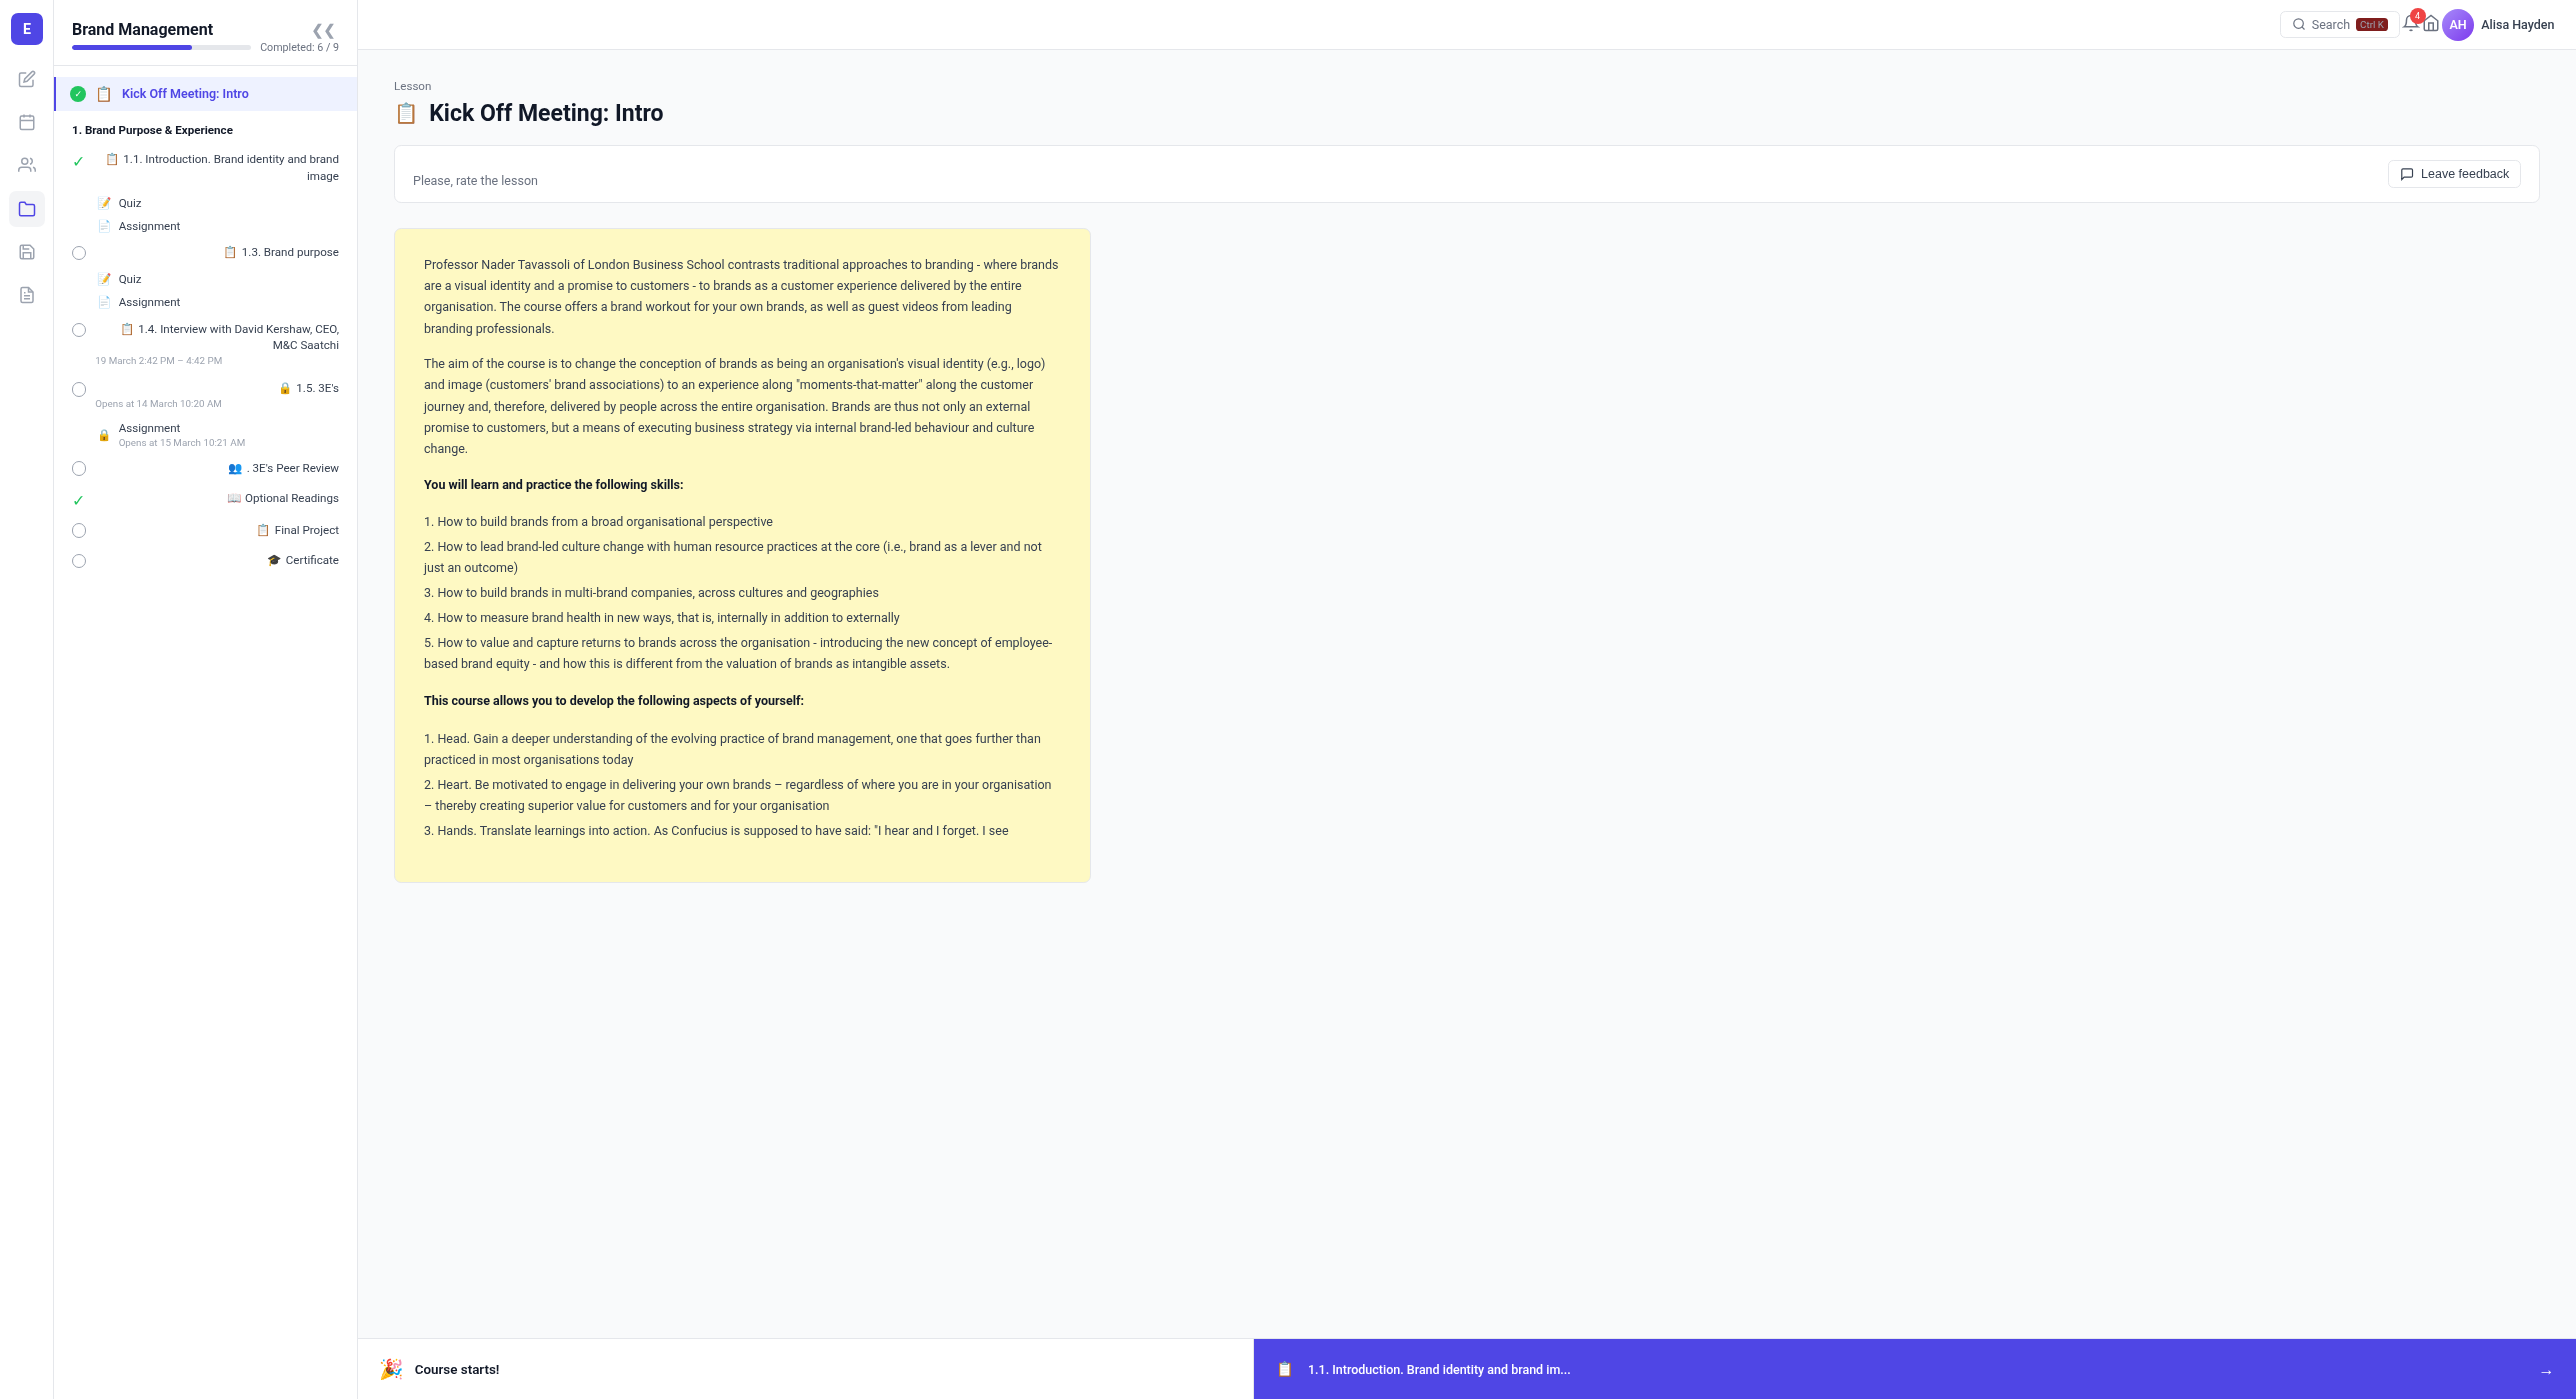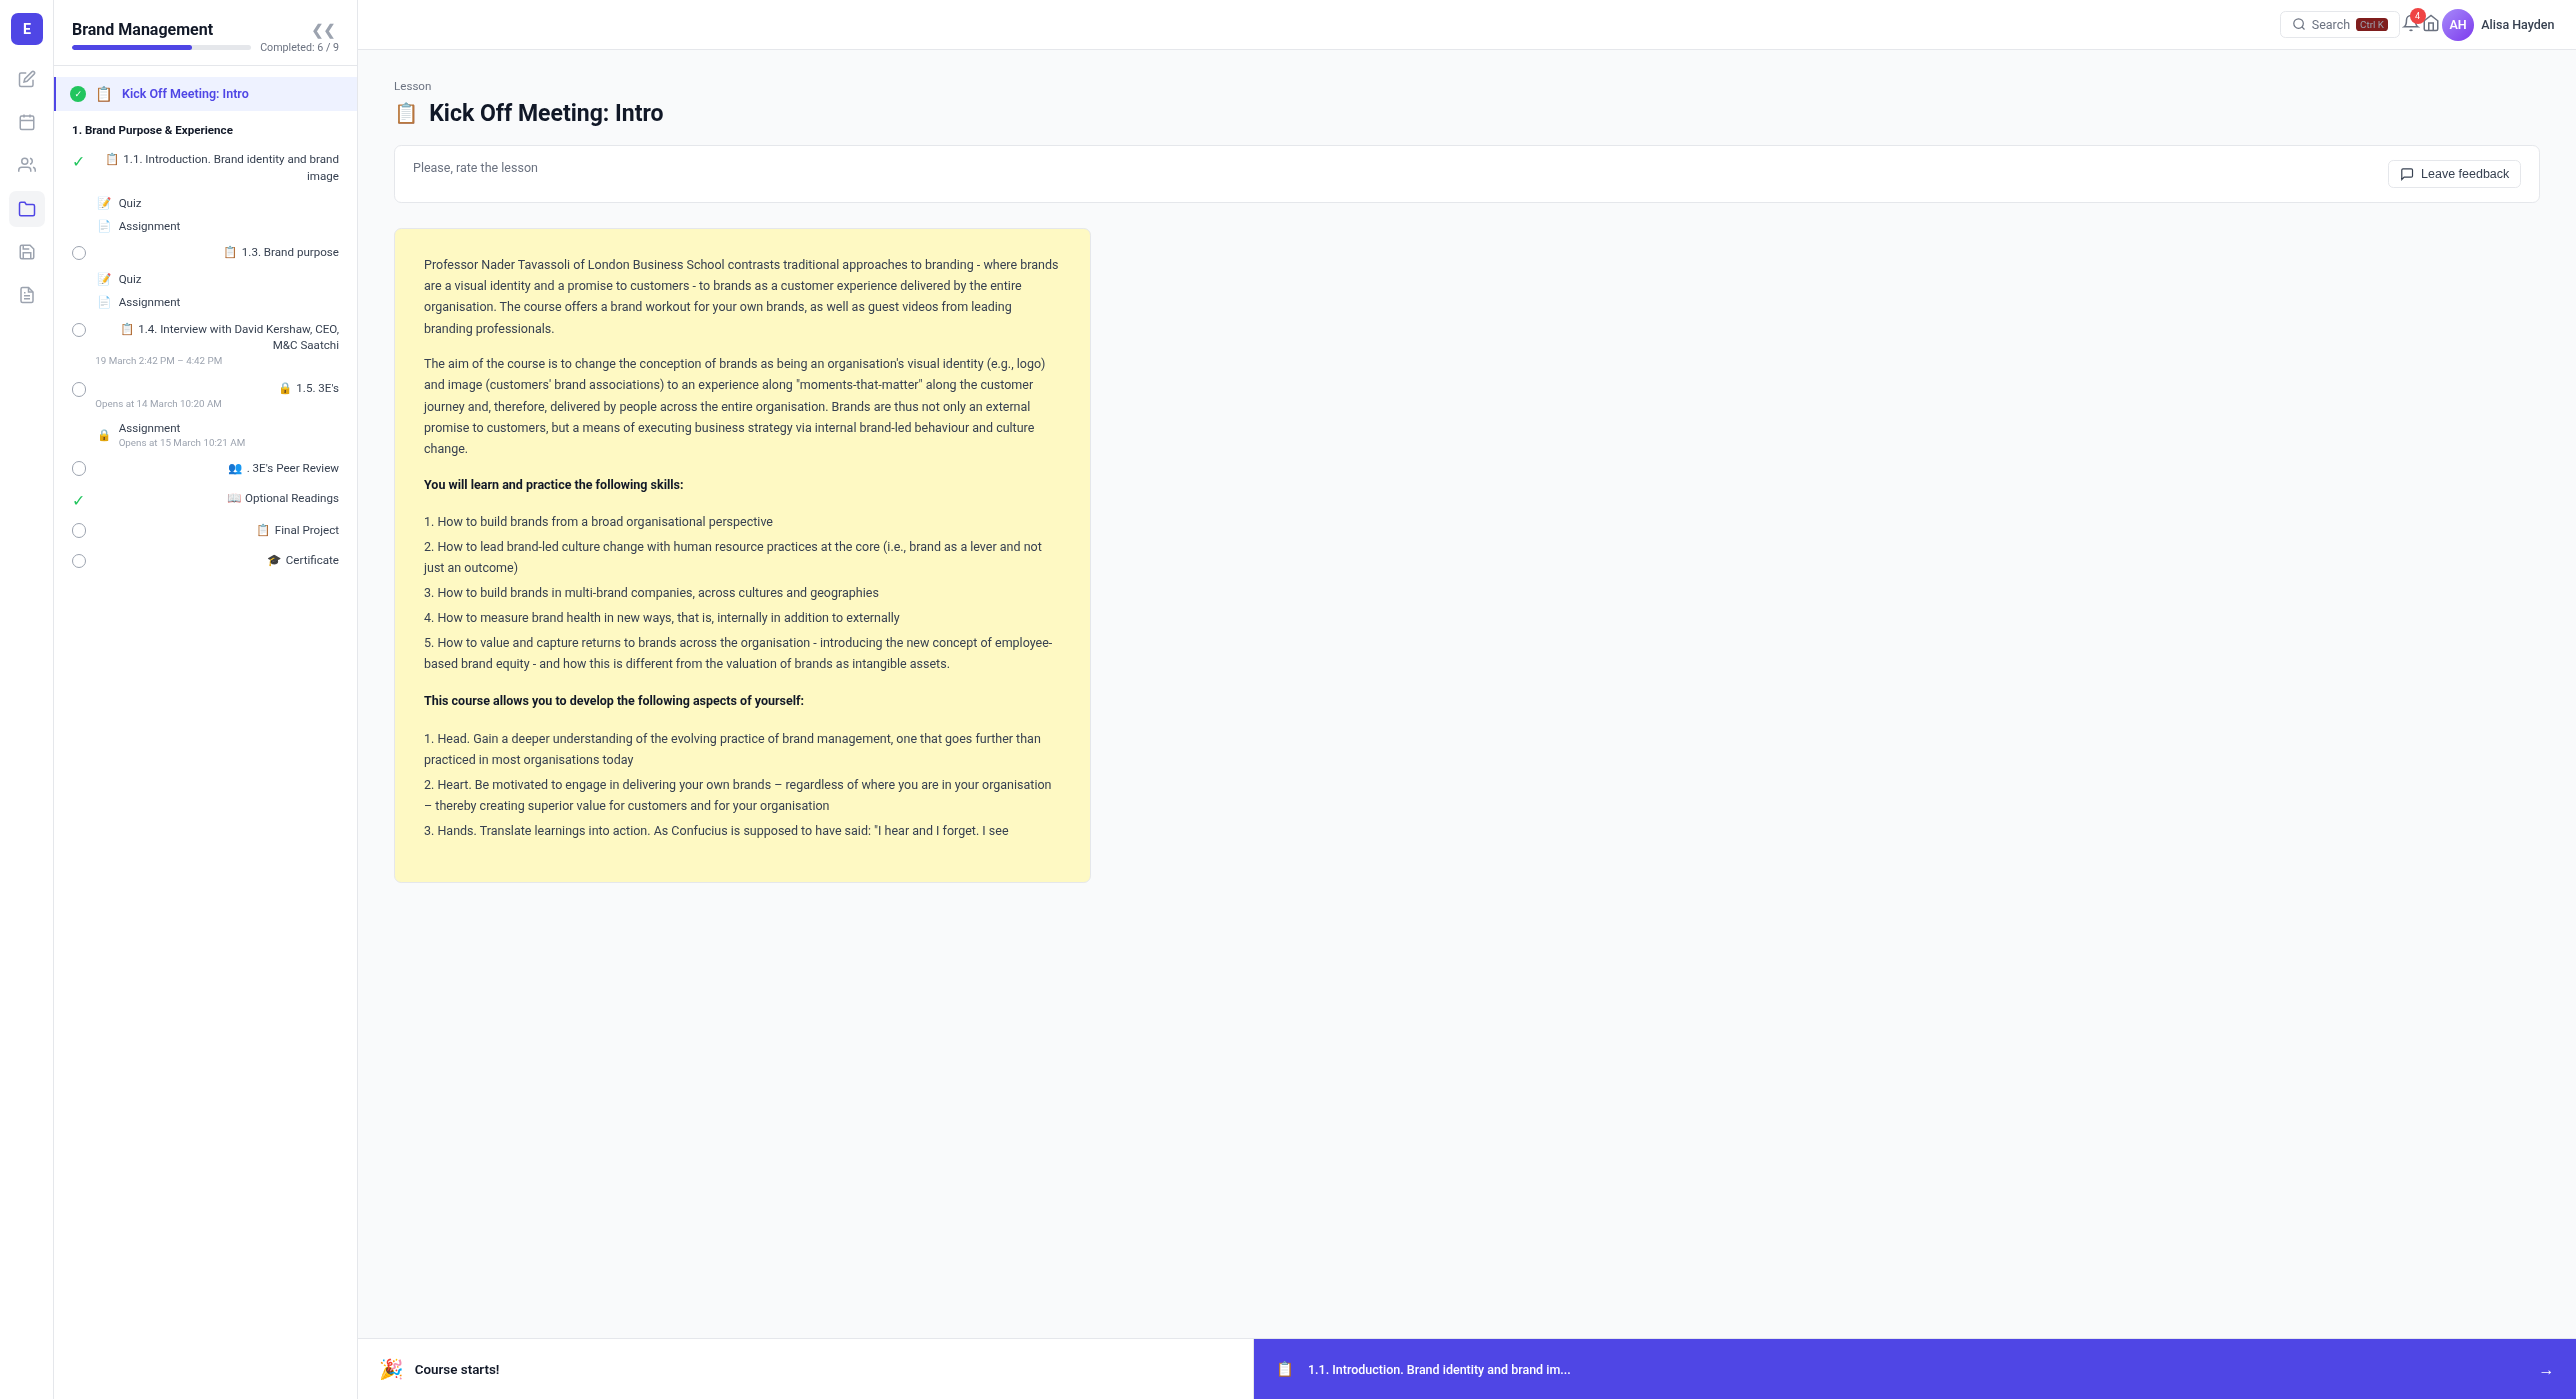--- a/index.html
+++ b/index.html
@@ -292,21 +292,21 @@
       color: #111827;
     }
 
     
     .rate-banner {
       background: #fff;
       border: 0.9px solid #e5e7eb;
       border-radius: 7.2px;
       padding: 14.3px 18px;
       display: flex;
-      align-items: flex-start;
+      align-items: flex-end;
       justify-content: space-between;
       margin-bottom: 25px;
     }
     .rate-text { font-size: 12.5px; color: #6b7280; }
     .feedback-btn {
       display: flex;
       align-items: center;
       gap: 7.2px;
       font-size: 12.5px;
       color: #374151;

